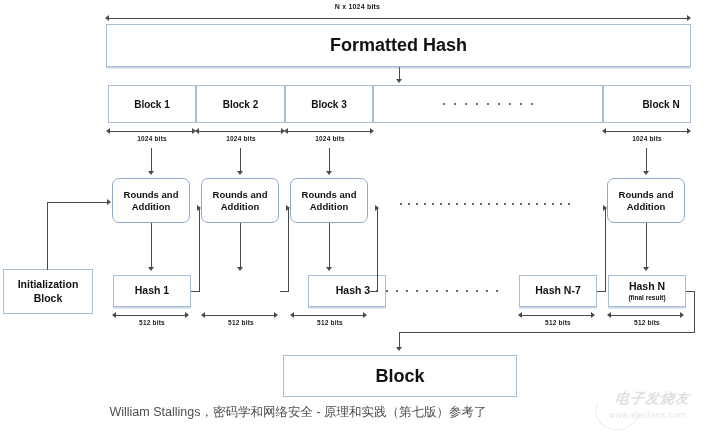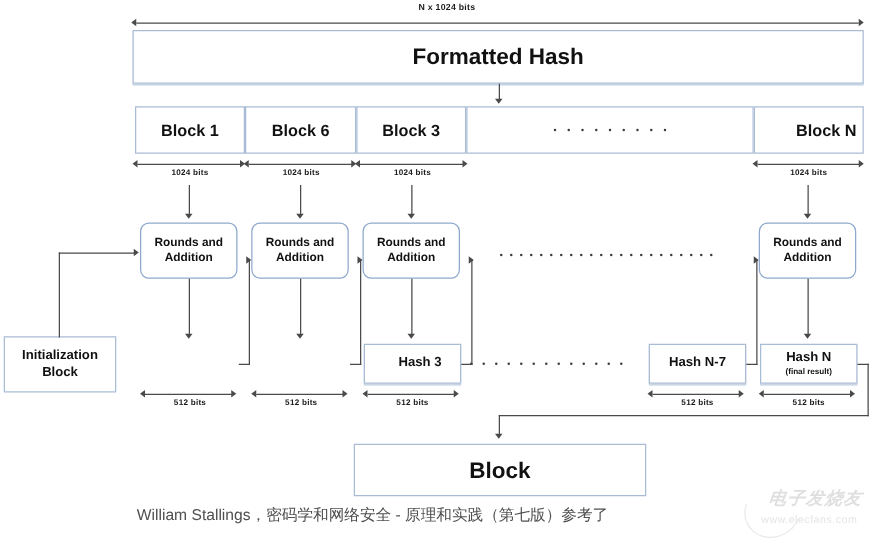--- a/index.html
+++ b/index.html
@@ -26,21 +26,21 @@
   .shadow-b{box-shadow:0 1.5px 0 0 #c9d6e6;}
 
   
   #formatted-input{left:106px;top:24px;width:585px;height:43px;font-size:18px;}
   #final-hash{left:283px;top:355px;width:234px;height:42px;font-size:18px;}
 
   .blockcell{
     position:absolute;top:85px;height:38px;box-sizing:border-box;
     background:#fff;border:1px solid #a9bcd6;
     display:flex;align-items:center;justify-content:center;
-    font-size:13px;font-weight:bold;color:#111;
+    font-size:10px;font-weight:bold;color:#111;
   }
   .blockcell + .blockcell{border-left:1px solid #a9bcd6;}
 
   .roundsbox{
     position:absolute;top:178px;width:78px;height:45px;box-sizing:border-box;
     background:#fff;border:1.4px solid #8fa9cc;border-radius:7px;
     display:flex;align-items:center;justify-content:center;
     font-size:9.5px;font-weight:bold;color:#111;line-height:1.25;
     text-align:center;
   }
@@ -115,21 +115,21 @@
   <div class="ln lnh" style="left:109px;top:18px;width:578px;"></div>
   <div class="ar-l" style="left:105px;top:15px;"></div>
   <div class="ar-r" style="left:687px;top:15px;"></div>
 
   <div class="box shadow-b" id="formatted-input">Formatted Hash</div>
 
   <div class="ln lnv" style="left:399px;top:67px;height:13px;"></div>
   <div class="ar-d" style="left:396px;top:79px;"></div>
 
   <div class="blockcell" style="left:108px;width:88px;">Block 1</div>
-  <div class="blockcell" style="left:196px;width:89px;">Block 6</div>
+  <div class="blockcell" style="left:196px;width:89px;">Block 2</div>
   <div class="blockcell" style="left:285px;width:88px;">Block 3</div>
   <div class="blockcell" style="left:373px;width:230px;">
     <span class="dots" style="position:relative;gap:9px;">
       <i></i>
         <i></i>
         <i></i>
         <i></i>
         <i></i>
         <i></i>
         <i></i>
@@ -220,21 +220,24 @@
 
   <div class="ln lnv" style="left:151px;top:223px;height:45px;"></div>
   <div class="ar-d" style="left:148px;top:267px;"></div>
   <div class="ln lnv" style="left:240px;top:223px;height:45px;"></div>
   <div class="ar-d" style="left:237px;top:267px;"></div>
   <div class="ln lnv" style="left:329px;top:223px;height:45px;"></div>
   <div class="ar-d" style="left:326px;top:267px;"></div>
   <div class="ln lnv" style="left:646px;top:223px;height:45px;"></div>
   <div class="ar-d" style="left:643px;top:267px;"></div>
 
-  <div class="hashbox shadow-b" style="left:291px;padding-left:12px;">
+  <div class="hashbox shadow-b" style="left:113px;">
+    <span>Hash 1</span>
+  </div>
+  <div class="hashbox shadow-b" style="left:308px;padding-left:12px;">
     <span>Hash 3</span>
   </div>
   <div class="hashbox shadow-b" style="left:519px;">
     <span>Hash N-7</span>
   </div>
   <div class="hashbox shadow-b" style="left:608px;">
     <span>Hash N</span>
     <span class="sub">(final result)</span>
   </div>
 

